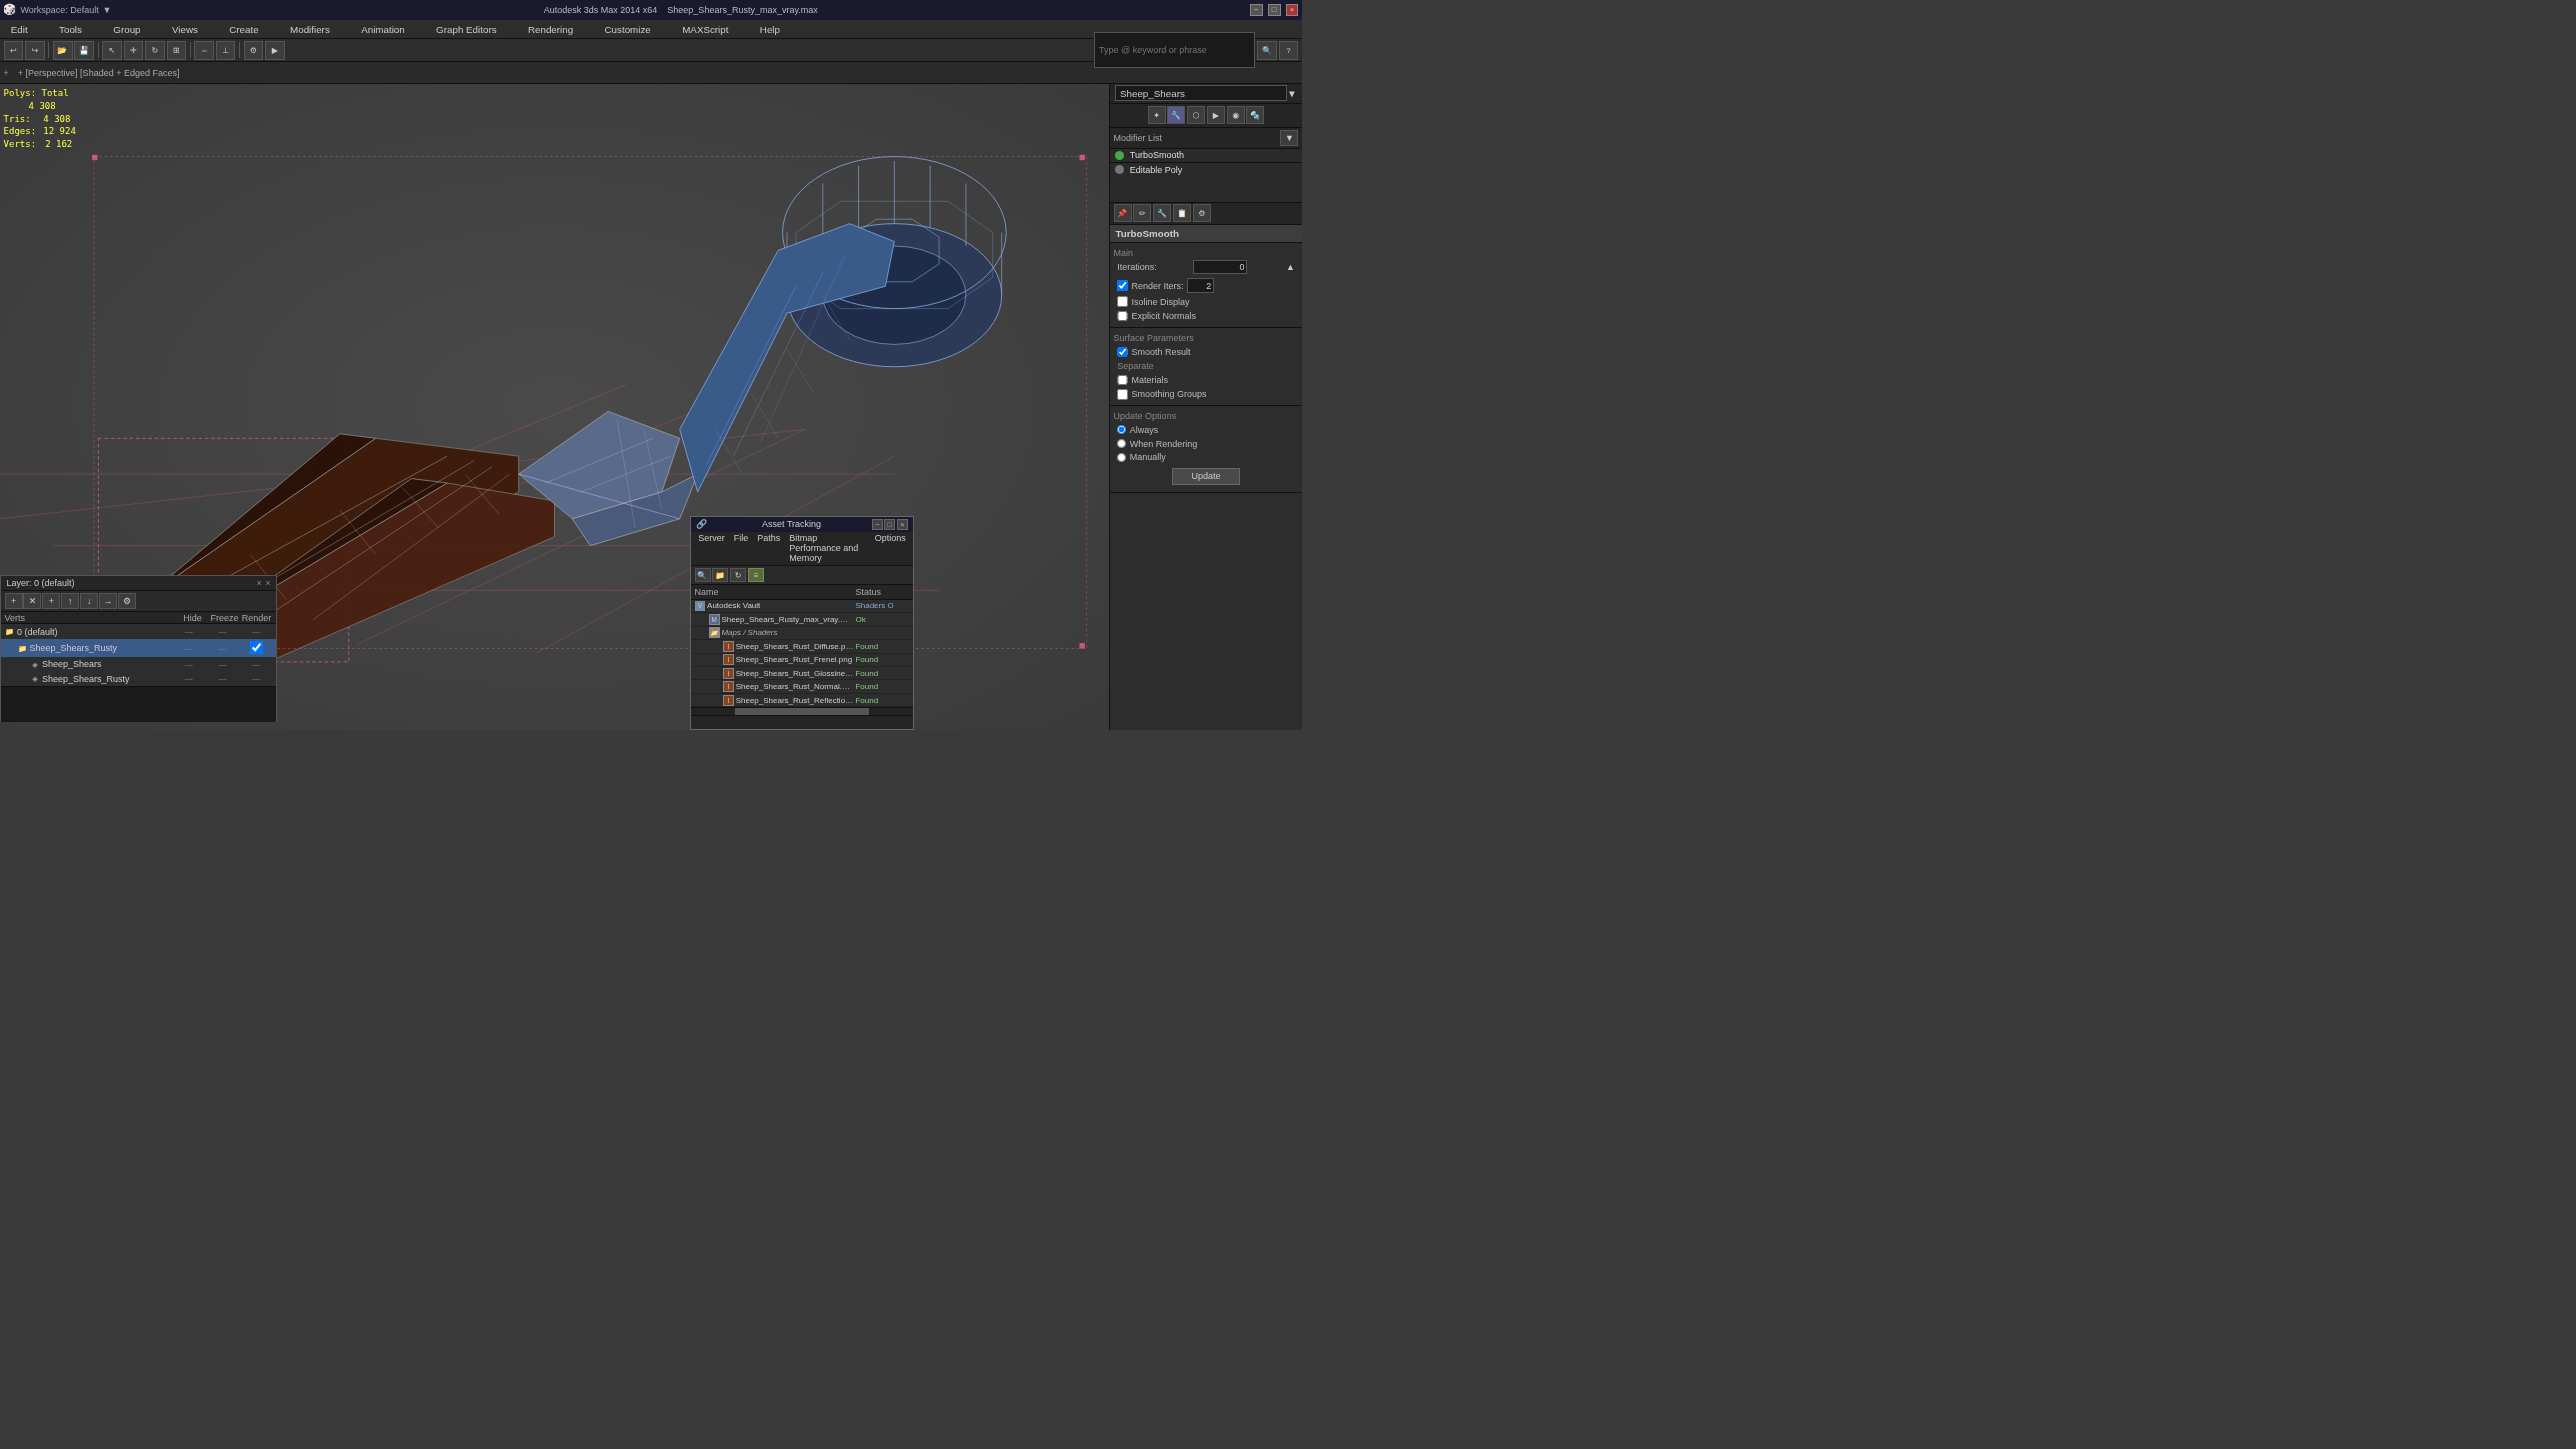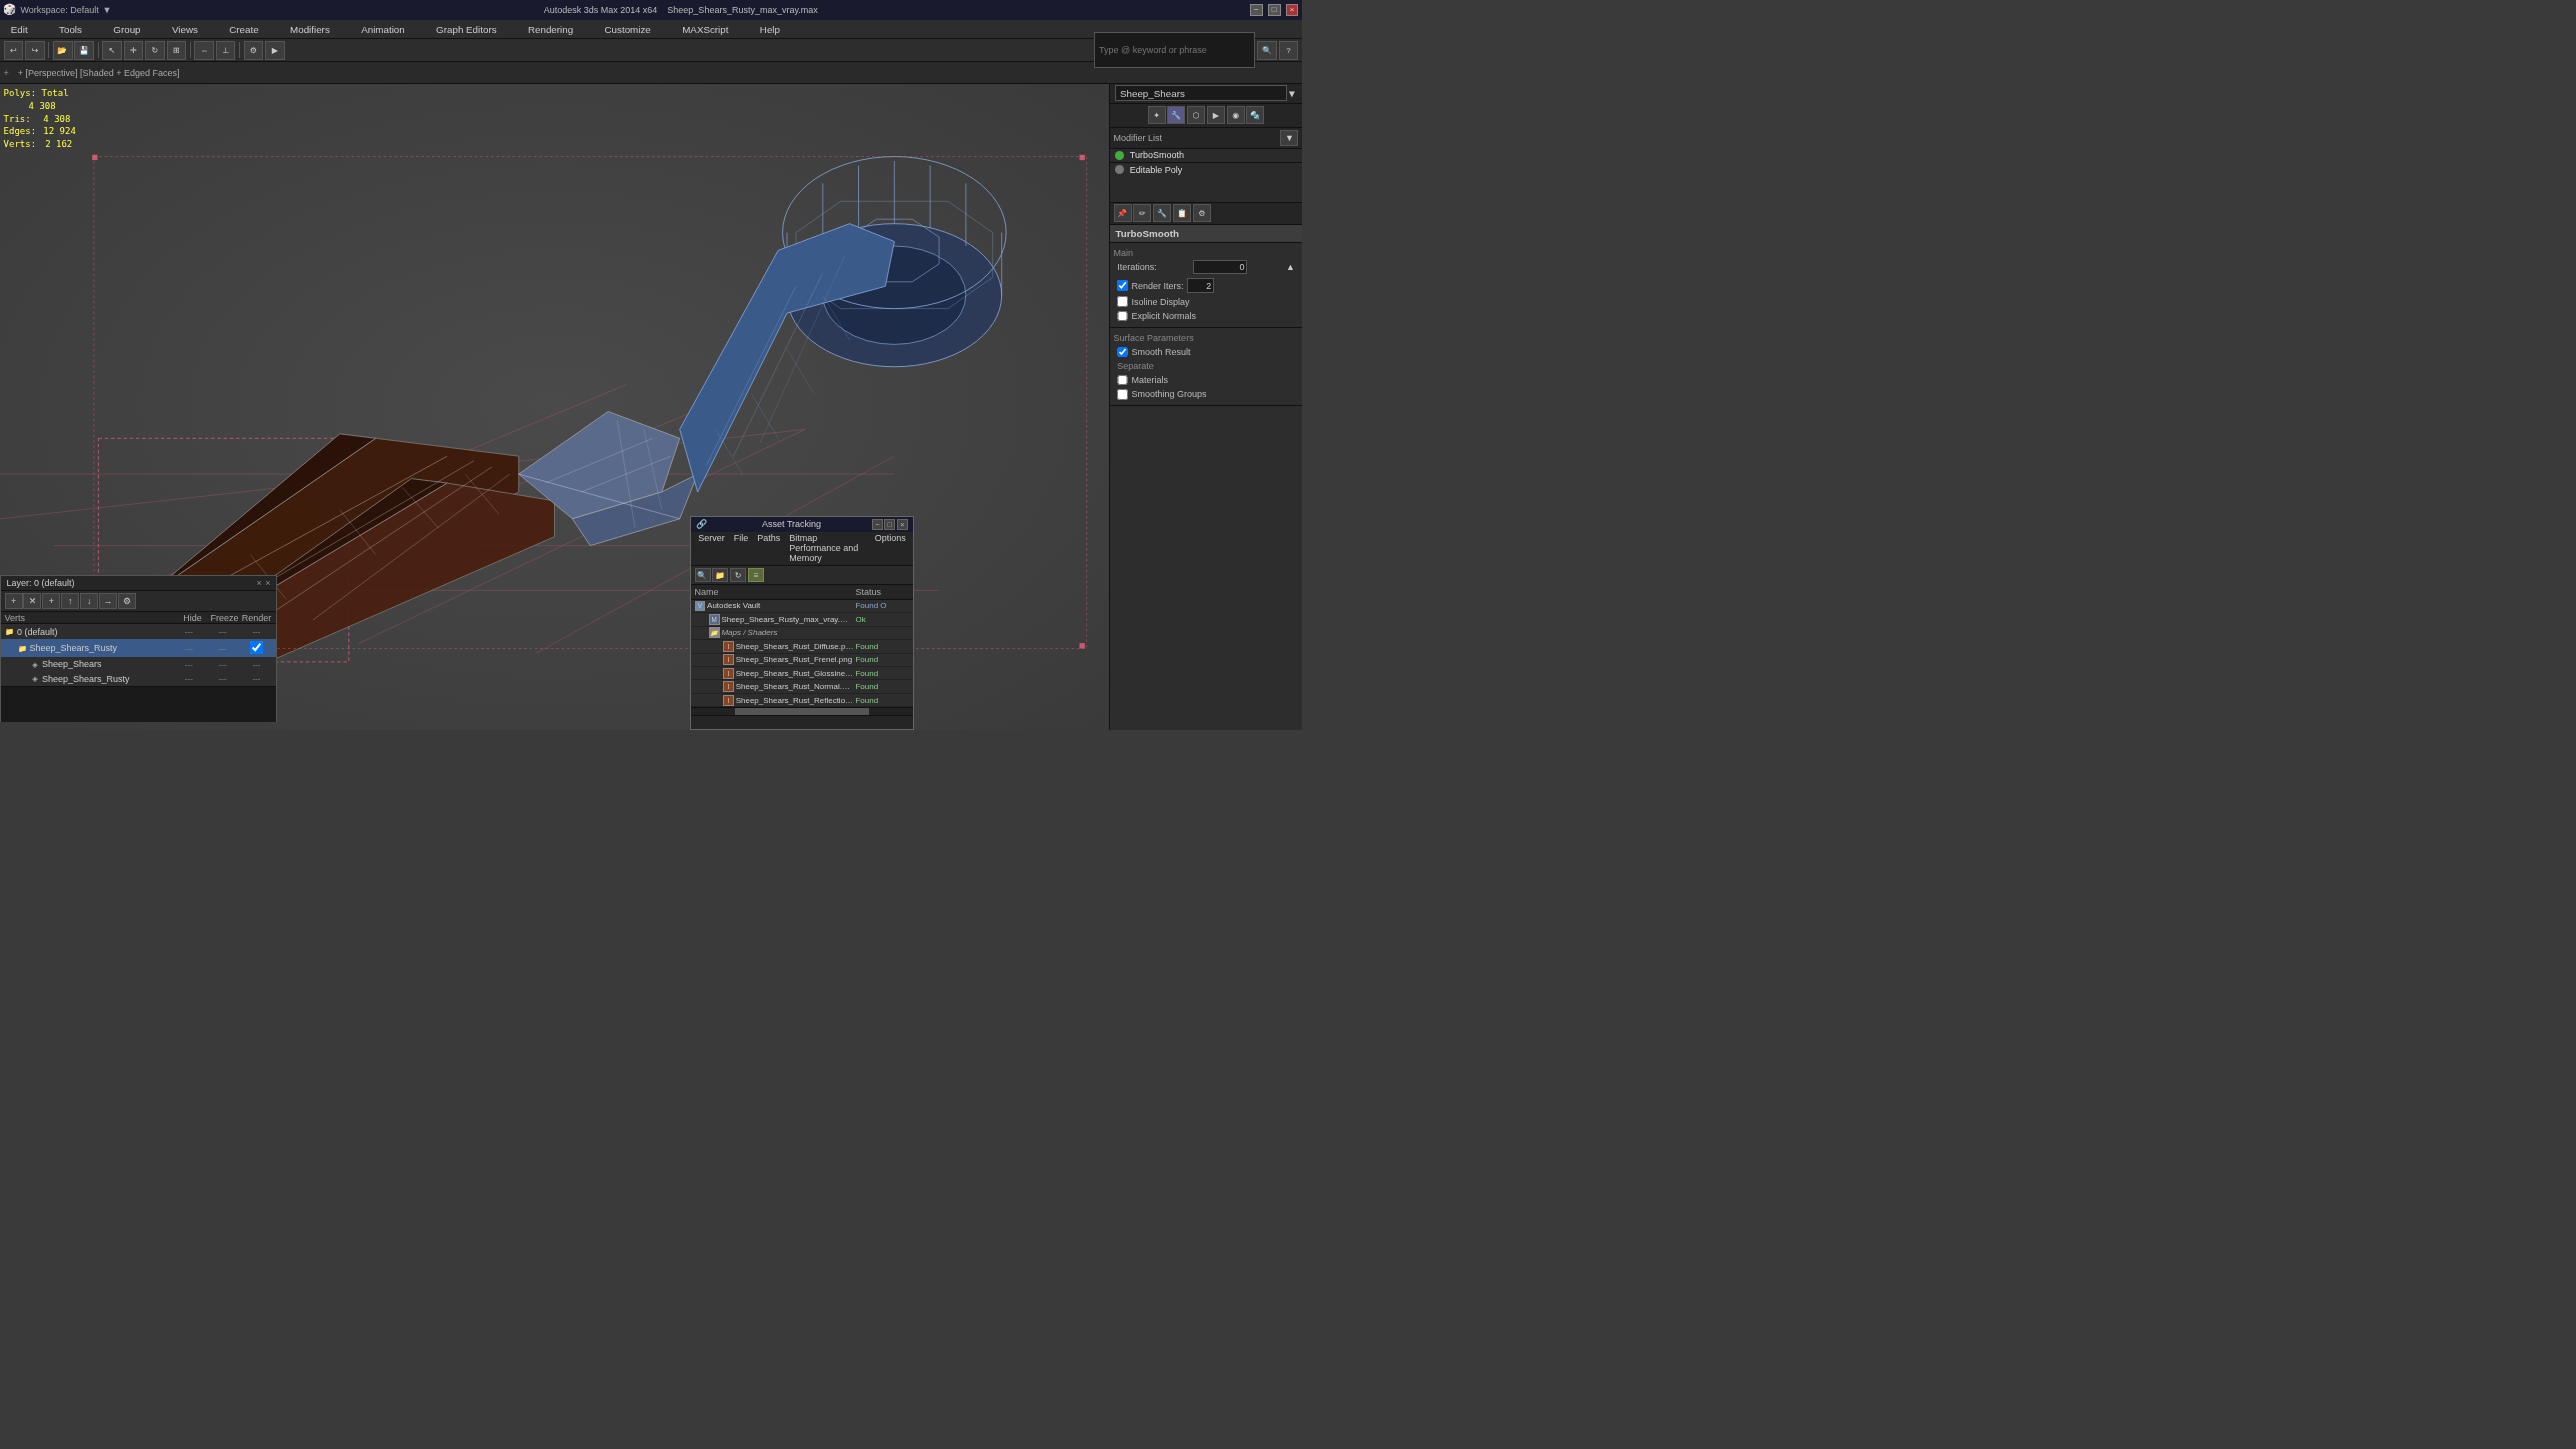--- a/index.html
+++ b/index.html
@@ -698,21 +698,21 @@
         <div class="asset-btn asset-btn-4" style="background:#5a6a3a; border-color:#7a8a4a;">≡</div>
       </div>
       <div class="asset-table-header">
         <span class="asset-col-name">Name</span>
         <span class="asset-col-status">Status</span>
       </div>
 
       <div class="asset-row">
         <div class="asset-icon" style="background:#6a8aaa;">V</div>
         <span class="asset-name">Autodesk Vault</span>
-        <span class="asset-status logged">Found O</span>
+        <span class="asset-status logged">Shaders O</span>
       </div>
       <div class="asset-row">
         <div class="asset-indent"></div>
         <div class="asset-icon" style="background:#5a6a8a;">M</div>
         <span class="asset-name">Sheep_Shears_Rusty_max_vray.max</span>
         <span class="asset-status" style="color:#88cc88;">Ok</span>
       </div>
       <div class="asset-row section-row">
         <div class="asset-indent"></div>
         <div class="asset-icon" style="background:#888;">📁</div>
@@ -845,15 +845,33 @@
       <div class="checkbox-row">
         <input type="checkbox" style="">
         <span>Materials</span>
       </div>
       <div class="checkbox-row">
         <input type="checkbox" style="">
         <span>Smoothing Groups</span>
       </div>
     </div>
 
+    <div class="panel-section">
+      <div style="font-size:9px;color:#888;padding:1.8px 0;">
+        <span>Update Options</span>
+      </div>
+      <div class="radio-row">
+        <input type="radio" name="update" checked="" style="">
+        <span>Always</span>
+      </div>
+      <div class="radio-row">
+        <input type="radio" name="update" style="">
+        <span>When Rendering</span>
+      </div>
+      <div class="radio-row">
+        <input type="radio" name="update" style="">
+        <span>Manually</span>
+      </div>
+      <button class="update-btn">Update</button>
+    </div>
   </div>
 </div>
 
 
 </body></html>

